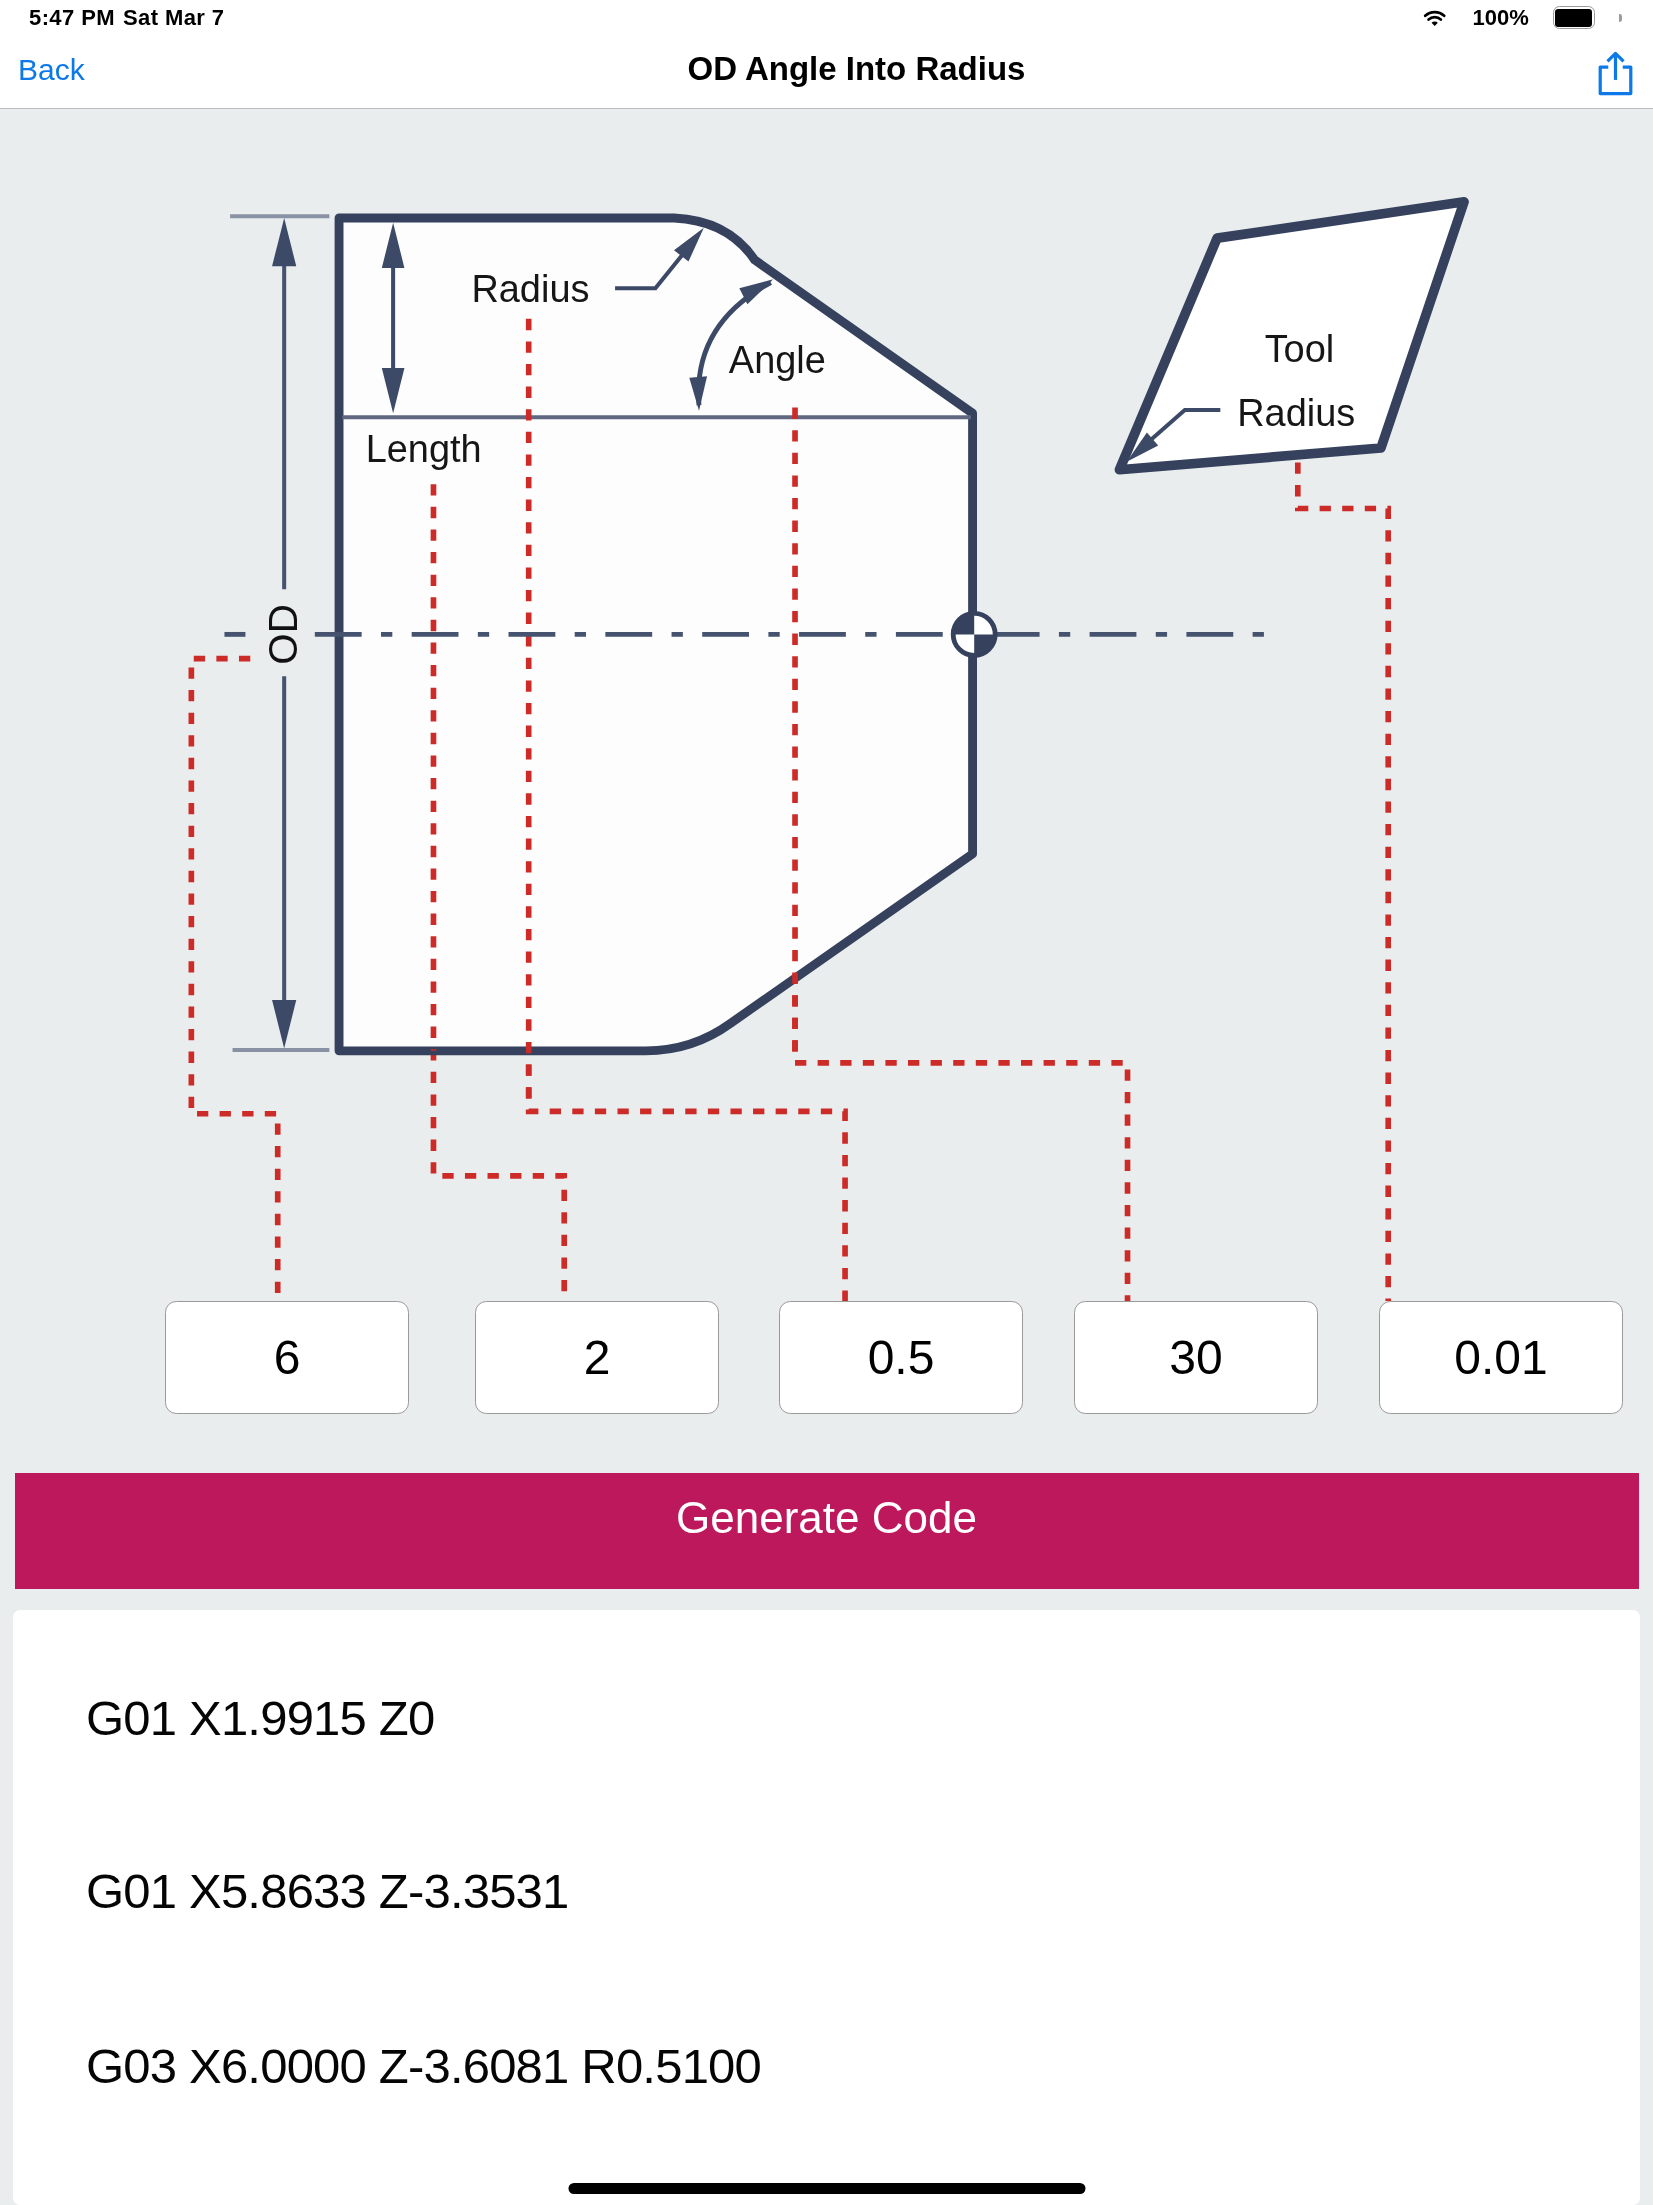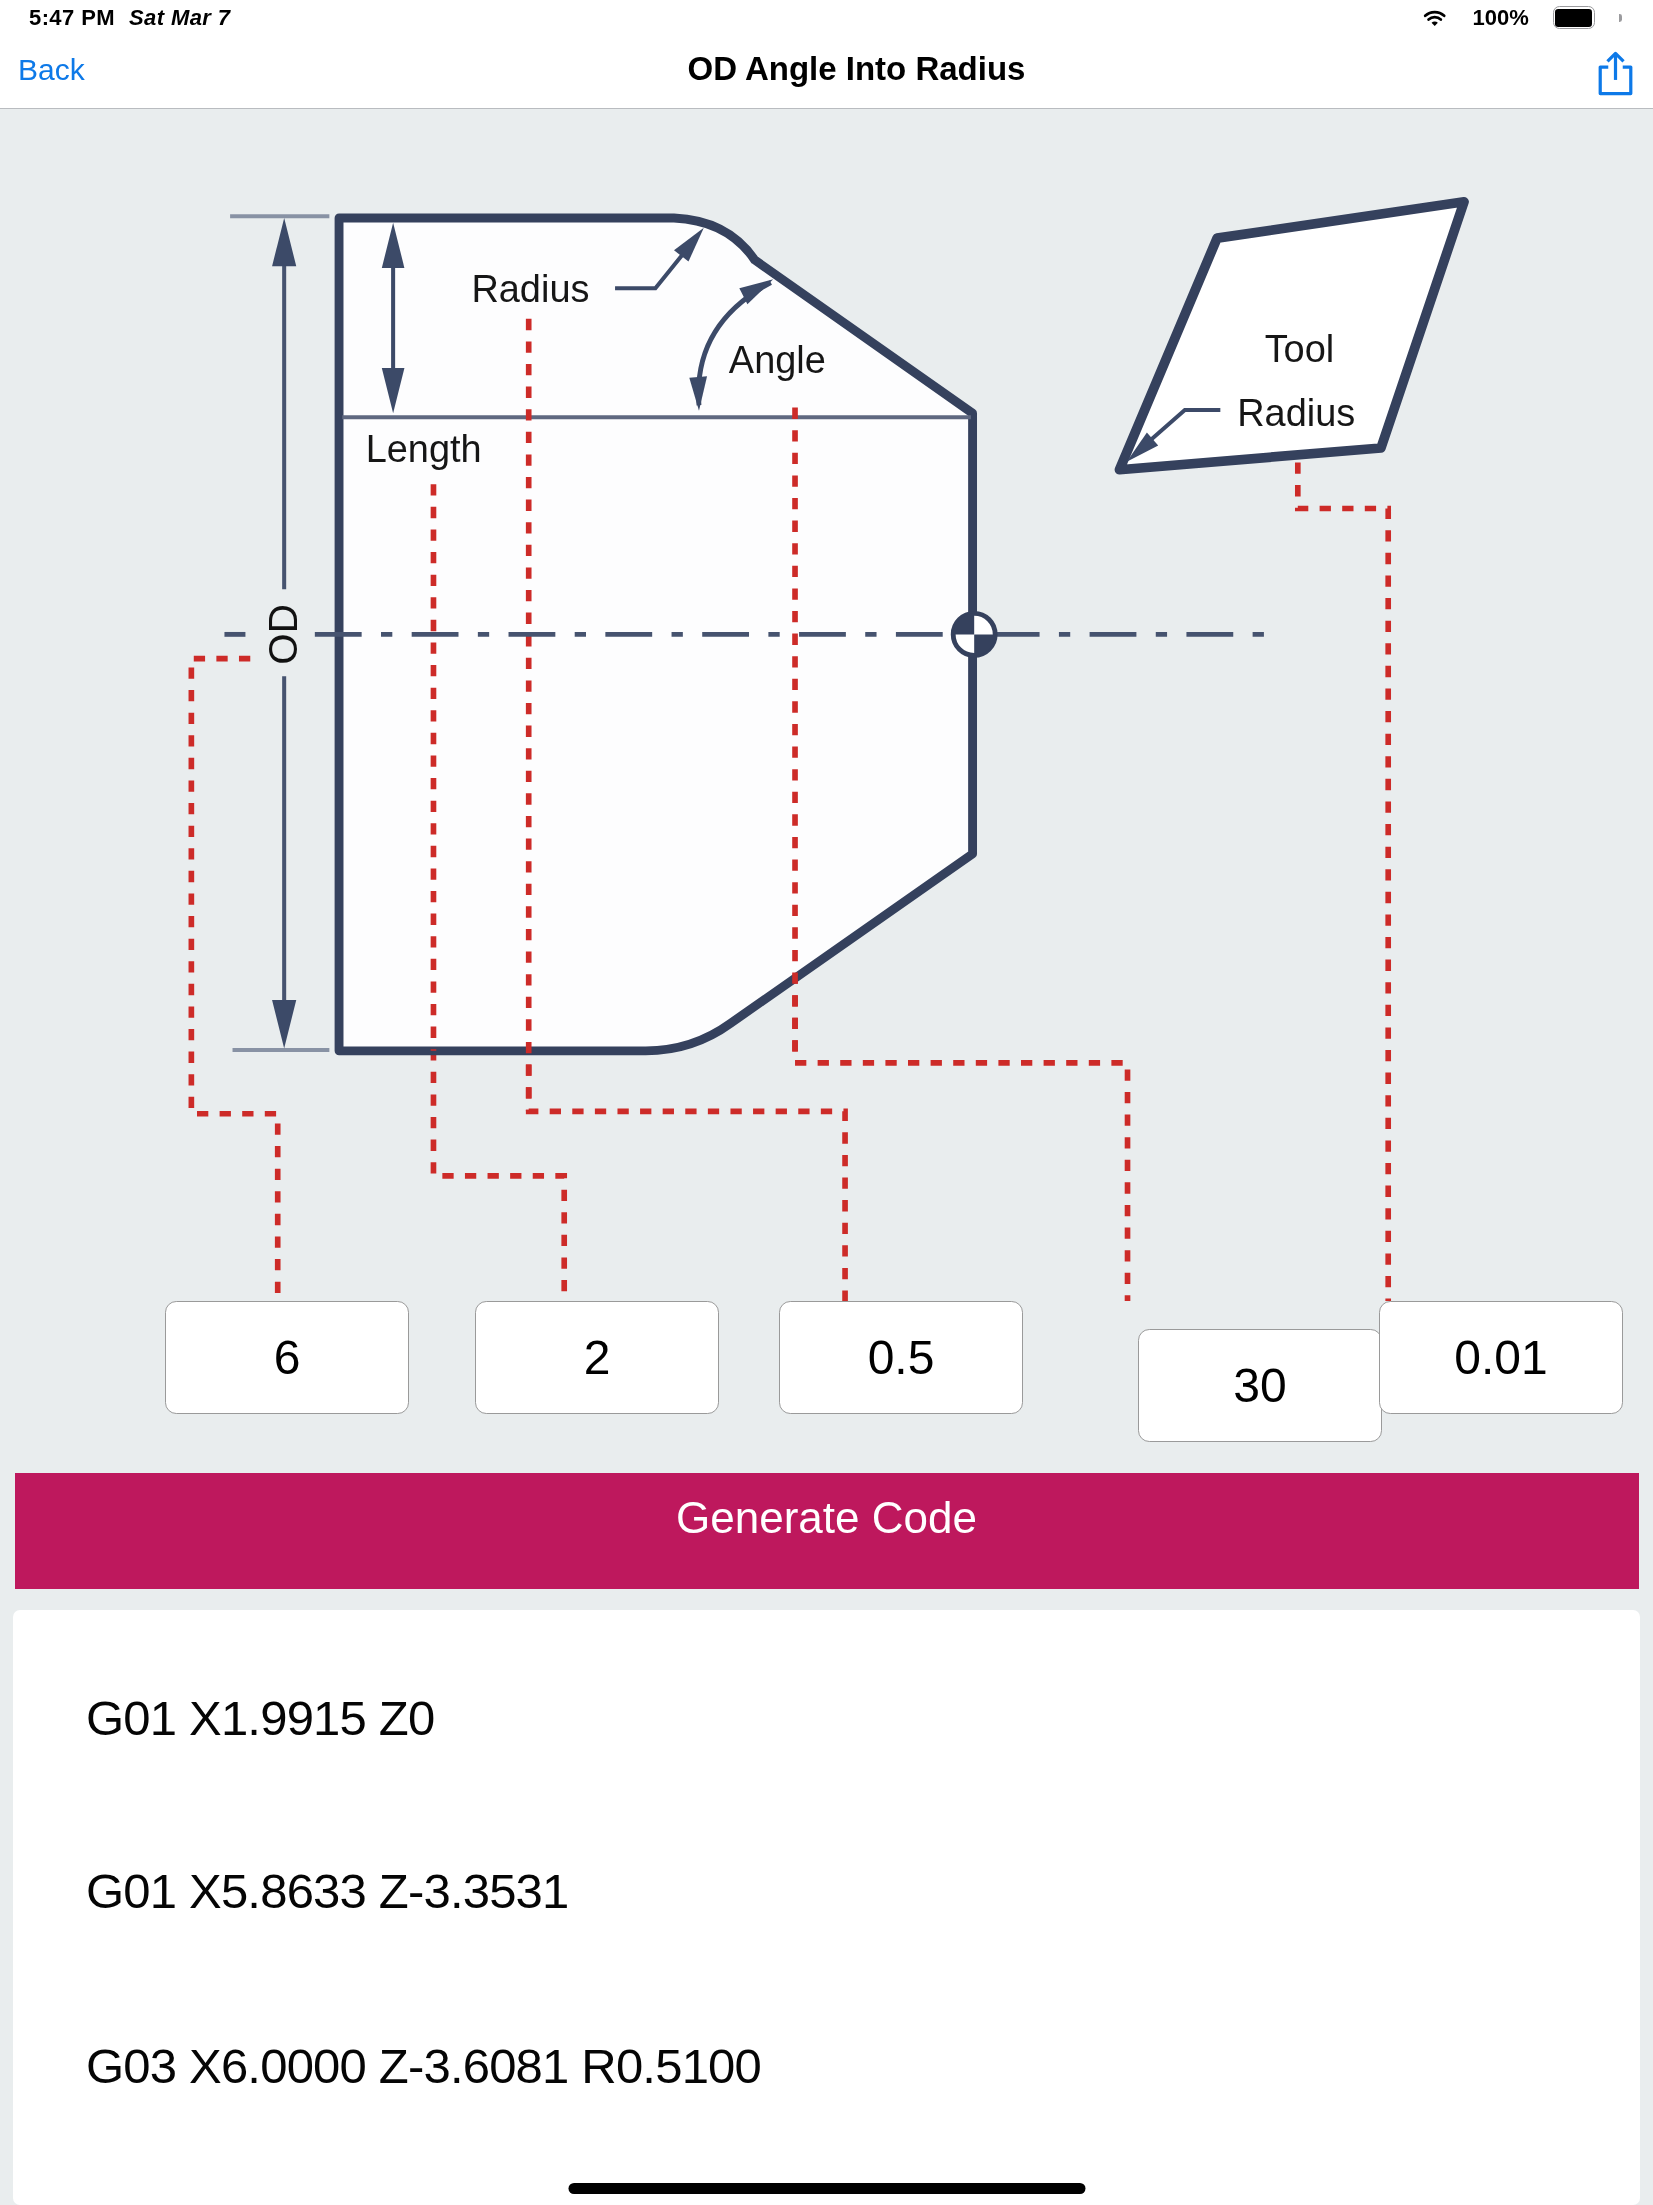--- a/index.html
+++ b/index.html
@@ -2,36 +2,36 @@
 <html style="font-size:13px"><head>
 <meta charset="utf-8">
 <style>
   html,body{margin:0;padding:0;}
   body{font-family:"Liberation Sans", sans-serif; background:#e9edee;}
   #screen{position:relative;width:1653px;height:2205px;background:#e9edee;overflow:hidden;}
 
   
   #topbars{position:absolute;left:0;top:0;width:1653px;height:108px;background:#ffffff;border-bottom:1.6px solid #b9bcc0;}
   .statusleft{position:absolute;left:29px;top:4.8px;font-size:22px;font-weight:700;color:#000;letter-spacing:0.4px;}
-  .statusleft .date{font-weight:600;margin-left:14px;font-style:italic;}
+  .statusleft .date{font-weight:600;margin-left:8px;}
   .statusright{position:absolute;right:31px;top:3.2px;height:29px;display:flex;align-items:center;gap:24px;}
   .batt-pct{font-size:22px;font-weight:600;color:#000;}
   .batt{position:relative;width:40px;height:21px;border:1.6px solid #9b9b9e;border-radius:6.5px;}
   .batt .fill{position:absolute;left:1.6px;top:1.6px;bottom:1.6px;right:1.6px;background:#000;border-radius:3.2px;}
   .batt-nub{width:3.2px;height:8px;background:#9b9b9e;border-radius:0 2.4px 2.4px 0;}
   .backlink{position:absolute;left:18px;top:53px;font-size:30px;color:#0d79e8;}
   .navtitle{position:absolute;left:0;top:50px;width:100%;text-align:center;font-size:33px;font-weight:700;color:#000;padding-left:30px;}
   .shareicon{position:absolute;right:19.4px;top:50px;}
 
   
   #diagram{position:absolute;left:0;top:109px;}
 
   
   .field{position:absolute;top:1301px;width:244px;height:113px;background:#ffffff;border:1.6px solid #9a9a9a;border-radius:11.3px;box-sizing:border-box;text-align:center;font-size:48px;color:#000;font-family:"Liberation Sans",sans-serif;padding:0;}
-  #f1{left:165px;} #f2{left:475px;} #f3{left:779px;} #f4{left:1138px;margin-top:28px;} #f5{left:1379px;}
+  #f1{left:165px;} #f2{left:475px;} #f3{left:779px;} #f4{left:1074px;} #f5{left:1379px;}
 
   
   .genbtn{position:absolute;left:14.5px;top:1473px;width:1624px;height:116px;background:#be185d;color:#ffffff;
     font-size:44px;text-align:center;line-height:90px;}
 
   
   .codepanel{position:absolute;left:13px;top:1610px;width:1627px;height:595px;background:#ffffff;border-radius:7px;}
   .codeline{position:absolute;left:73px;font-size:49px;color:#050505;letter-spacing:-0.8px;white-space:pre;}
   #c1{top:80px;} #c2{top:253px;} #c3{top:428px;}
 

